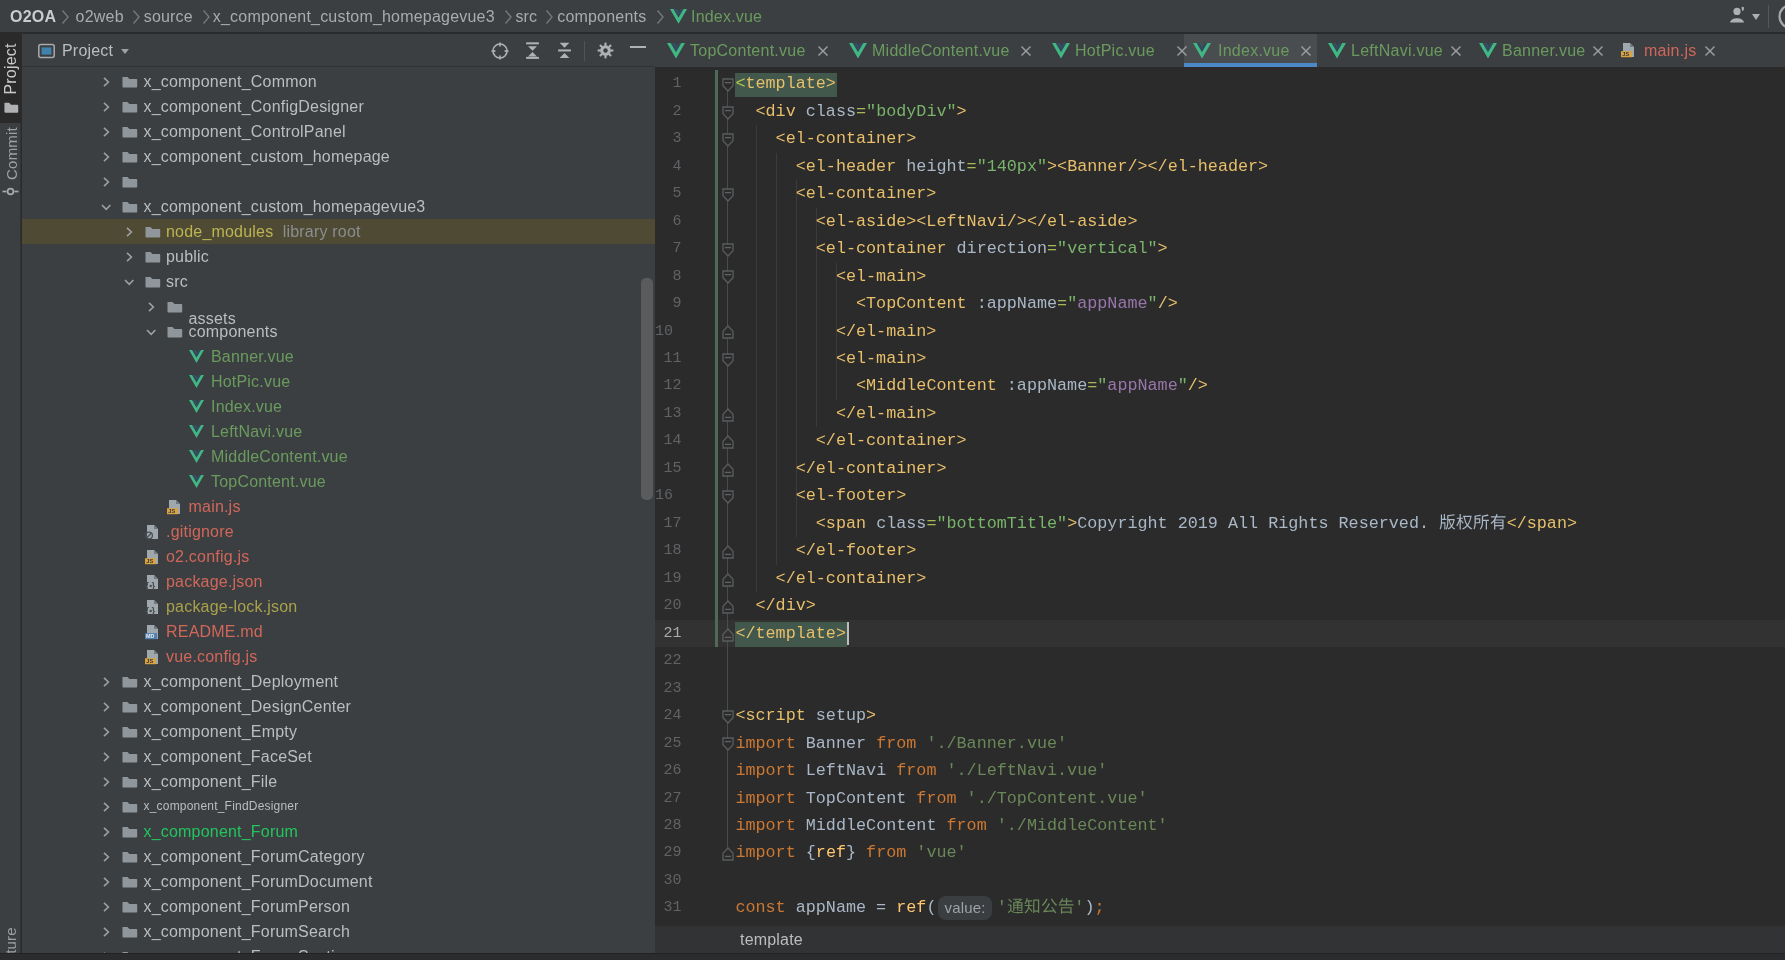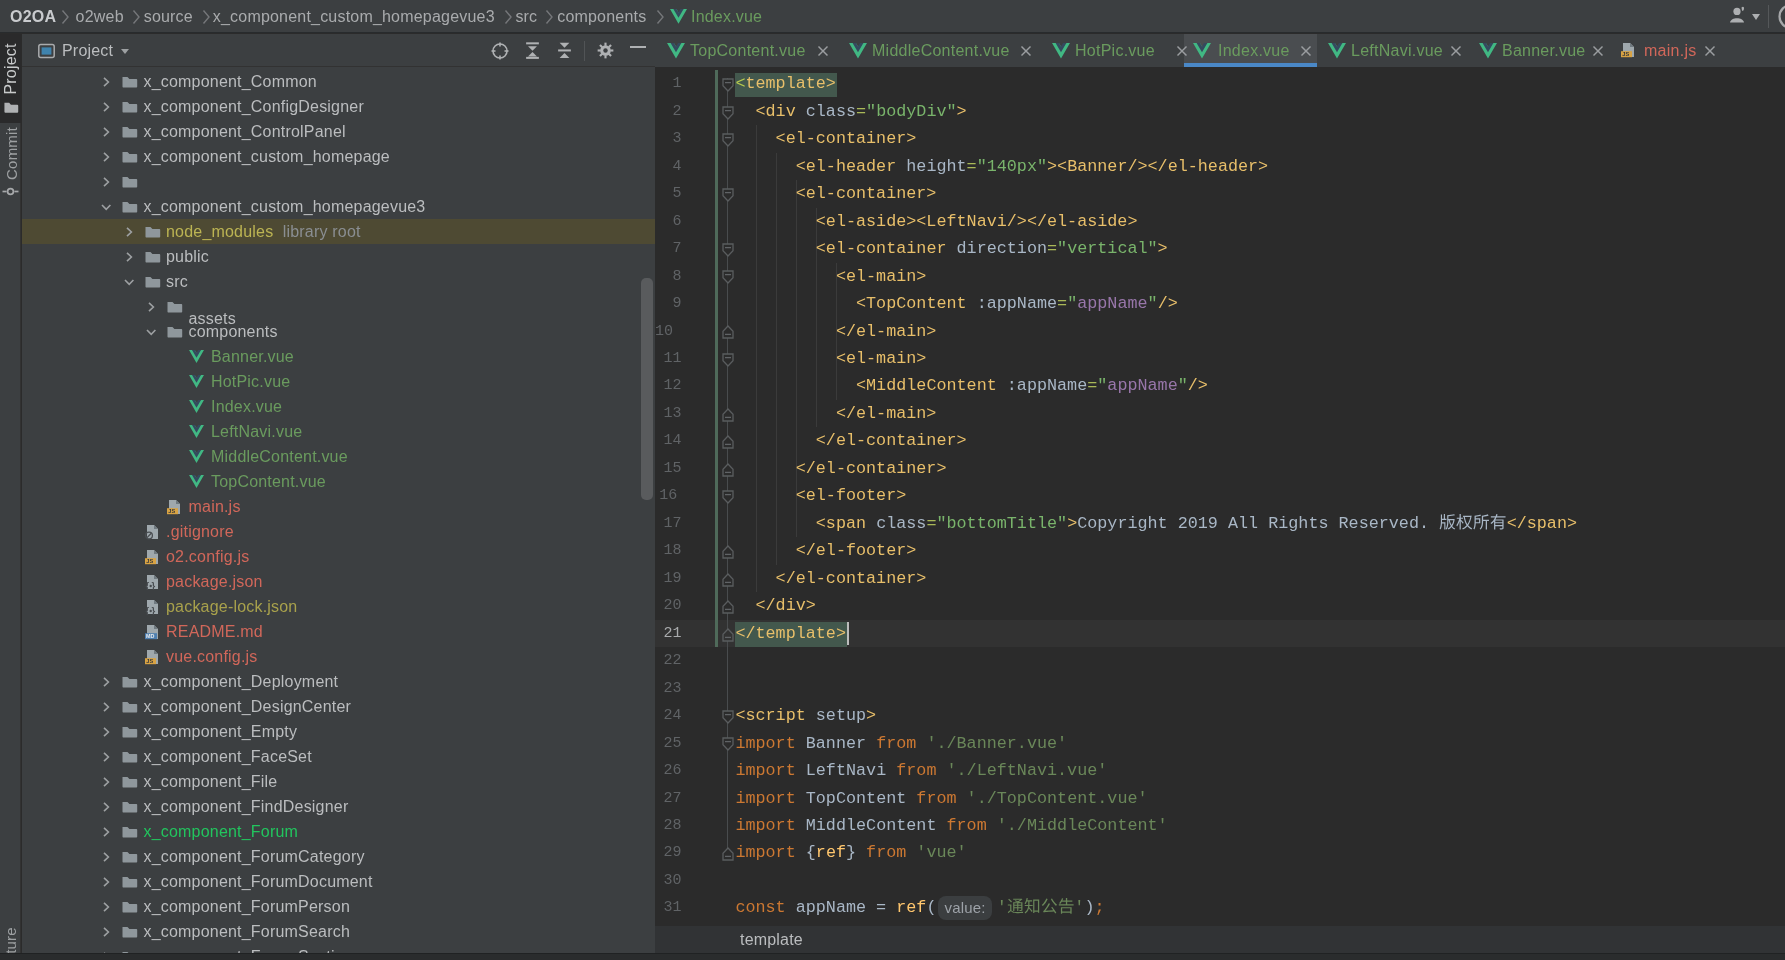--- a/index.html
+++ b/index.html
@@ -351,21 +351,21 @@
         </svg></div>
       <div style="position:absolute;left:121.5px;top:0;line-height:25px;color:#BBBDBF;font-size:16px;letter-spacing:.2px;white-space:nowrap">x_component_File</div>
     </div>
     <div style="position:absolute;left:0;top:760px;width:633px;height:25px;">
       <div style="position:absolute;left:76.0px;top:4.5px"><svg width="16" height="16" viewBox="0 0 16 16" style="flex:none">
           <polyline points="6,3.8 10.4,8 6,12.2" fill="none" stroke="#9DA0A2" stroke-width="1.6"></polyline>
         </svg></div>
       <div style="position:absolute;left:99.0px;top:4.5px"><svg width="17" height="16" viewBox="0 0 17 16" style="flex:none">
           <path fill="#8F979C" d="M1.5 3h5l1.9 2.1h6.8c.6 0 1 .4 1 1v6.4c0 .6-.4 1-1 1H2.5c-.6 0-1-.4-1-1z"></path>
         </svg></div>
-      <div style="position:absolute;left:121.5px;top:0;line-height:25px;color:#BBBDBF;font-size:16px;letter-spacing:.2px;white-space:nowrap">x_component_FindDesigner</div>
+      <div style="position:absolute;left:121.5px;top:0;line-height:25px;color:#BBBDBF;font-size:12px;letter-spacing:.2px;white-space:nowrap">x_component_FindDesigner</div>
     </div>
     <div style="position:absolute;left:0;top:785px;width:633px;height:25px;">
       <div style="position:absolute;left:76.0px;top:4.5px"><svg width="16" height="16" viewBox="0 0 16 16" style="flex:none">
           <polyline points="6,3.8 10.4,8 6,12.2" fill="none" stroke="#9DA0A2" stroke-width="1.6"></polyline>
         </svg></div>
       <div style="position:absolute;left:99.0px;top:4.5px"><svg width="17" height="16" viewBox="0 0 17 16" style="flex:none">
           <path fill="#8F979C" d="M1.5 3h5l1.9 2.1h6.8c.6 0 1 .4 1 1v6.4c0 .6-.4 1-1 1H2.5c-.6 0-1-.4-1-1z"></path>
         </svg></div>
       <div style="position:absolute;left:121.5px;top:0;line-height:25px;color:#22c55e;font-size:16px;letter-spacing:.2px;white-space:nowrap">x_component_Forum</div>
     </div>
@@ -518,21 +518,21 @@
 <div style="position:absolute;left:0;top:173.65px;width:26.5px;text-align:right;font:15px/27.47px 'Liberation Mono',monospace;color:#606366">6</div>
 <div style="position:absolute;left:0;top:201.12px;width:26.5px;text-align:right;font:15px/27.47px 'Liberation Mono',monospace;color:#606366">7</div>
 <div style="position:absolute;left:0;top:228.59px;width:26.5px;text-align:right;font:15px/27.47px 'Liberation Mono',monospace;color:#606366">8</div>
 <div style="position:absolute;left:0;top:256.06px;width:26.5px;text-align:right;font:15px/27.47px 'Liberation Mono',monospace;color:#606366">9</div>
 <div style="position:absolute;left:0;top:283.53px;width:26.5px;text-align:left;font:15px/27.47px 'Liberation Mono',monospace;color:#606366">10</div>
 <div style="position:absolute;left:0;top:311.00px;width:26.5px;text-align:right;font:15px/27.47px 'Liberation Mono',monospace;color:#606366">11</div>
 <div style="position:absolute;left:0;top:338.47px;width:26.5px;text-align:right;font:15px/27.47px 'Liberation Mono',monospace;color:#606366">12</div>
 <div style="position:absolute;left:0;top:365.94px;width:26.5px;text-align:right;font:15px/27.47px 'Liberation Mono',monospace;color:#606366">13</div>
 <div style="position:absolute;left:0;top:393.41px;width:26.5px;text-align:right;font:15px/27.47px 'Liberation Mono',monospace;color:#606366">14</div>
 <div style="position:absolute;left:0;top:420.88px;width:26.5px;text-align:right;font:15px/27.47px 'Liberation Mono',monospace;color:#606366">15</div>
-<div style="position:absolute;left:0;top:448.35px;width:26.5px;text-align:center;font:15px/27.47px 'Liberation Mono',monospace;color:#606366">16</div>
+<div style="position:absolute;left:0;top:448.35px;width:26.5px;text-align:left;font:15px/27.47px 'Liberation Mono',monospace;color:#606366">16</div>
 <div style="position:absolute;left:0;top:475.82px;width:26.5px;text-align:right;font:15px/27.47px 'Liberation Mono',monospace;color:#606366">17</div>
 <div style="position:absolute;left:0;top:503.29px;width:26.5px;text-align:right;font:15px/27.47px 'Liberation Mono',monospace;color:#606366">18</div>
 <div style="position:absolute;left:0;top:530.76px;width:26.5px;text-align:right;font:15px/27.47px 'Liberation Mono',monospace;color:#606366">19</div>
 <div style="position:absolute;left:0;top:558.23px;width:26.5px;text-align:right;font:15px/27.47px 'Liberation Mono',monospace;color:#606366">20</div>
 <div style="position:absolute;left:0;top:585.70px;width:26.5px;text-align:right;font:15px/27.47px 'Liberation Mono',monospace;color:#a8aaac">21</div>
 <div style="position:absolute;left:0;top:613.17px;width:26.5px;text-align:right;font:15px/27.47px 'Liberation Mono',monospace;color:#606366">22</div>
 <div style="position:absolute;left:0;top:640.64px;width:26.5px;text-align:right;font:15px/27.47px 'Liberation Mono',monospace;color:#606366">23</div>
 <div style="position:absolute;left:0;top:668.11px;width:26.5px;text-align:right;font:15px/27.47px 'Liberation Mono',monospace;color:#606366">24</div>
 <div style="position:absolute;left:0;top:695.58px;width:26.5px;text-align:right;font:15px/27.47px 'Liberation Mono',monospace;color:#606366">25</div>
 <div style="position:absolute;left:0;top:723.05px;width:26.5px;text-align:right;font:15px/27.47px 'Liberation Mono',monospace;color:#606366">26</div>

